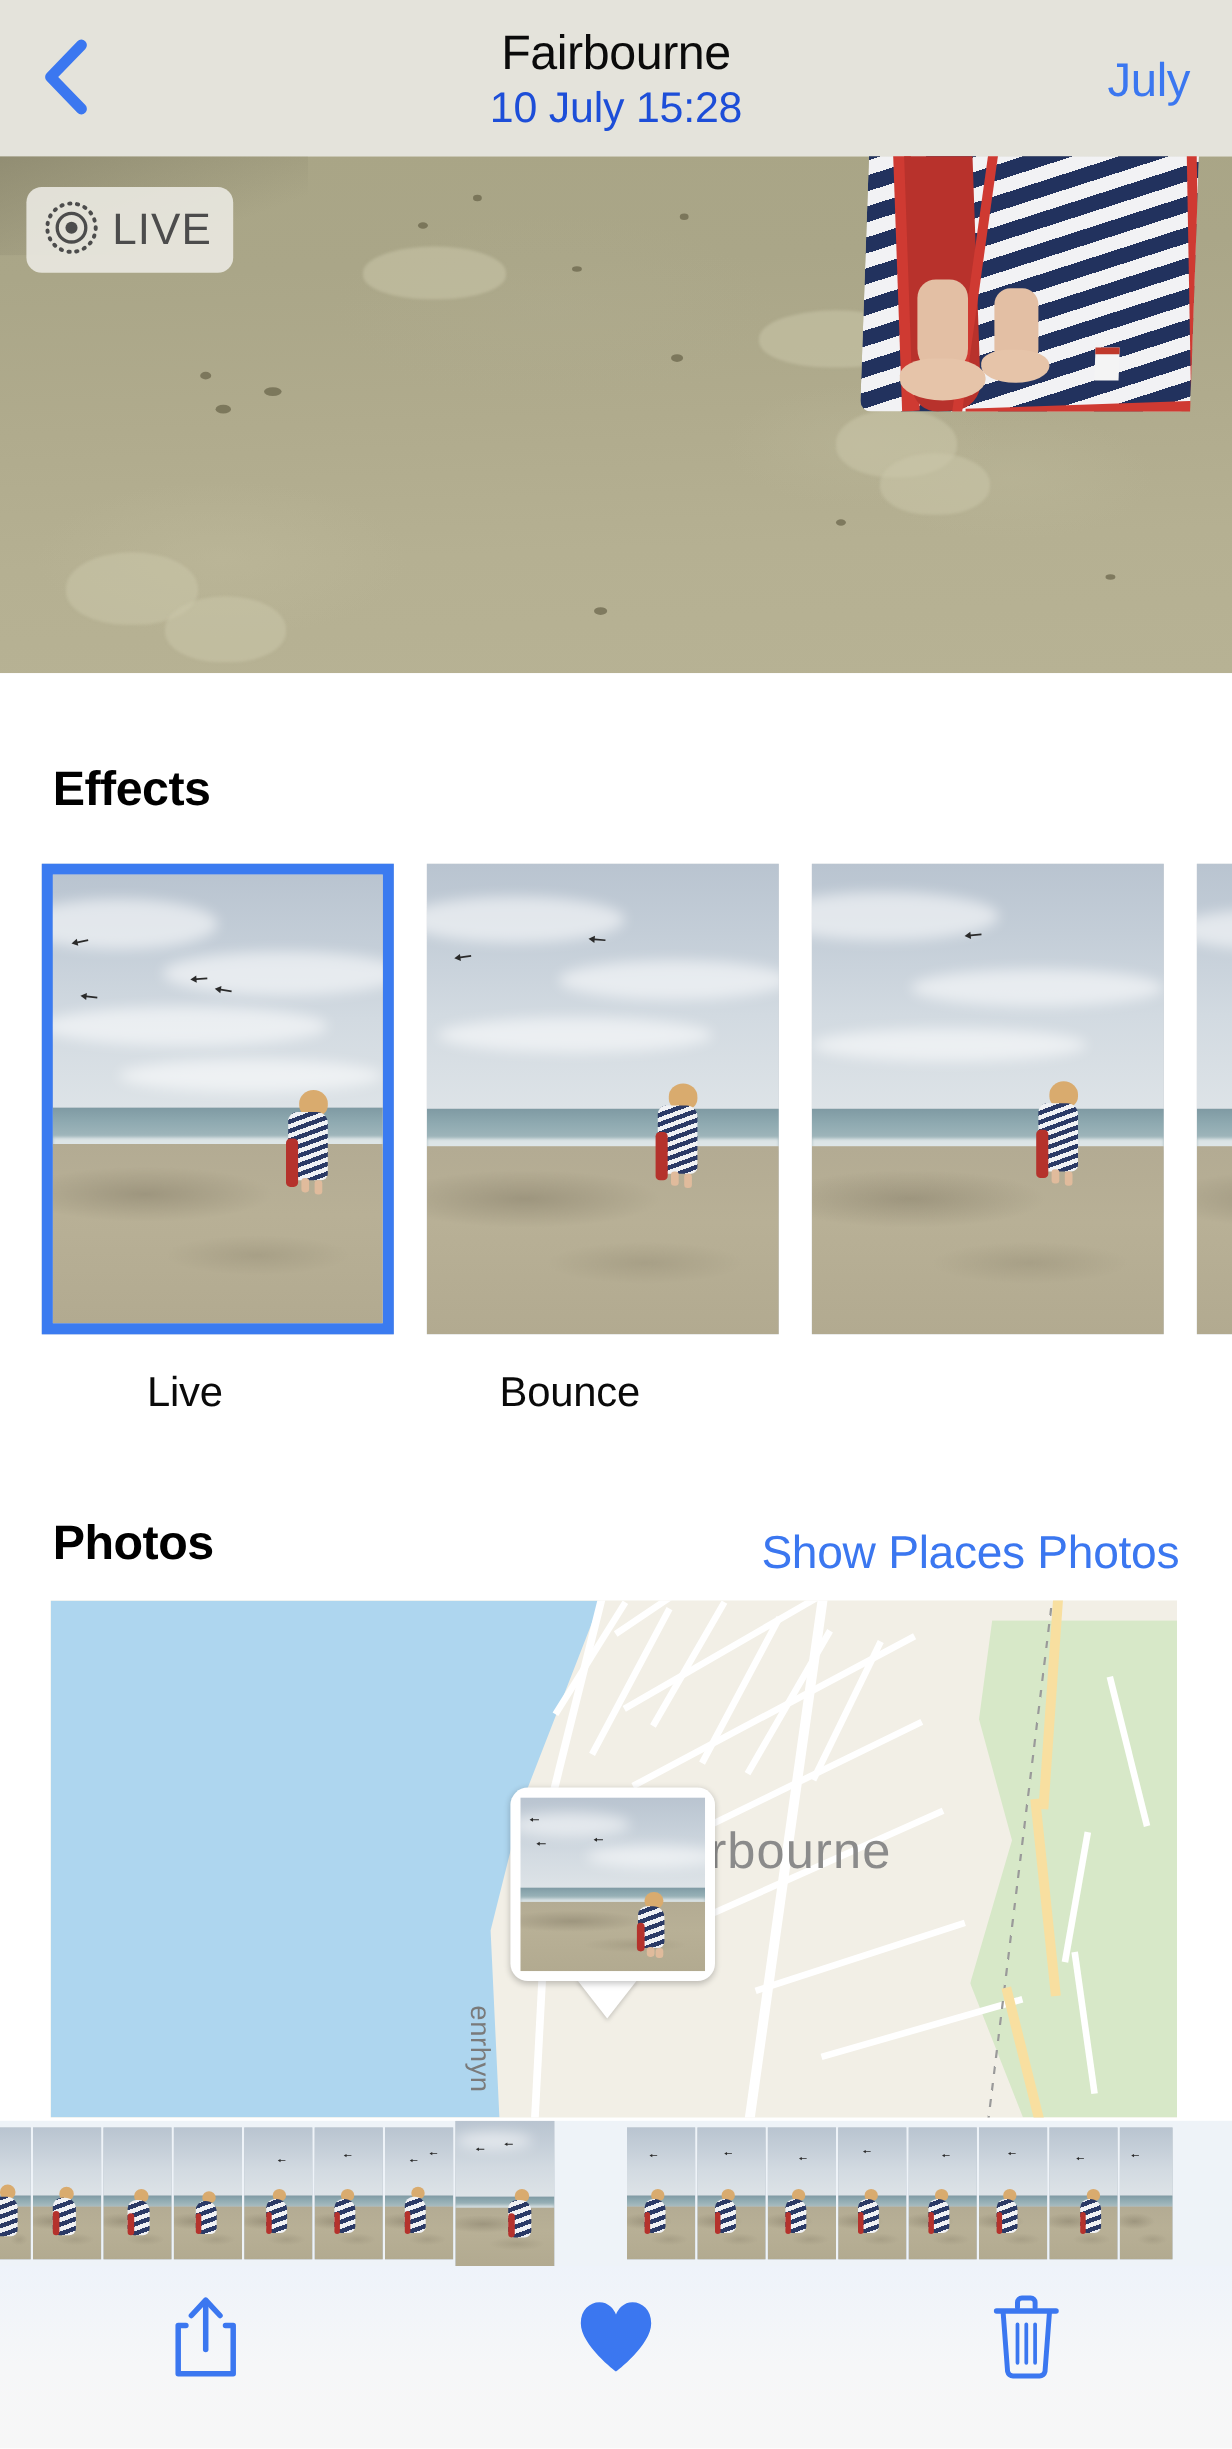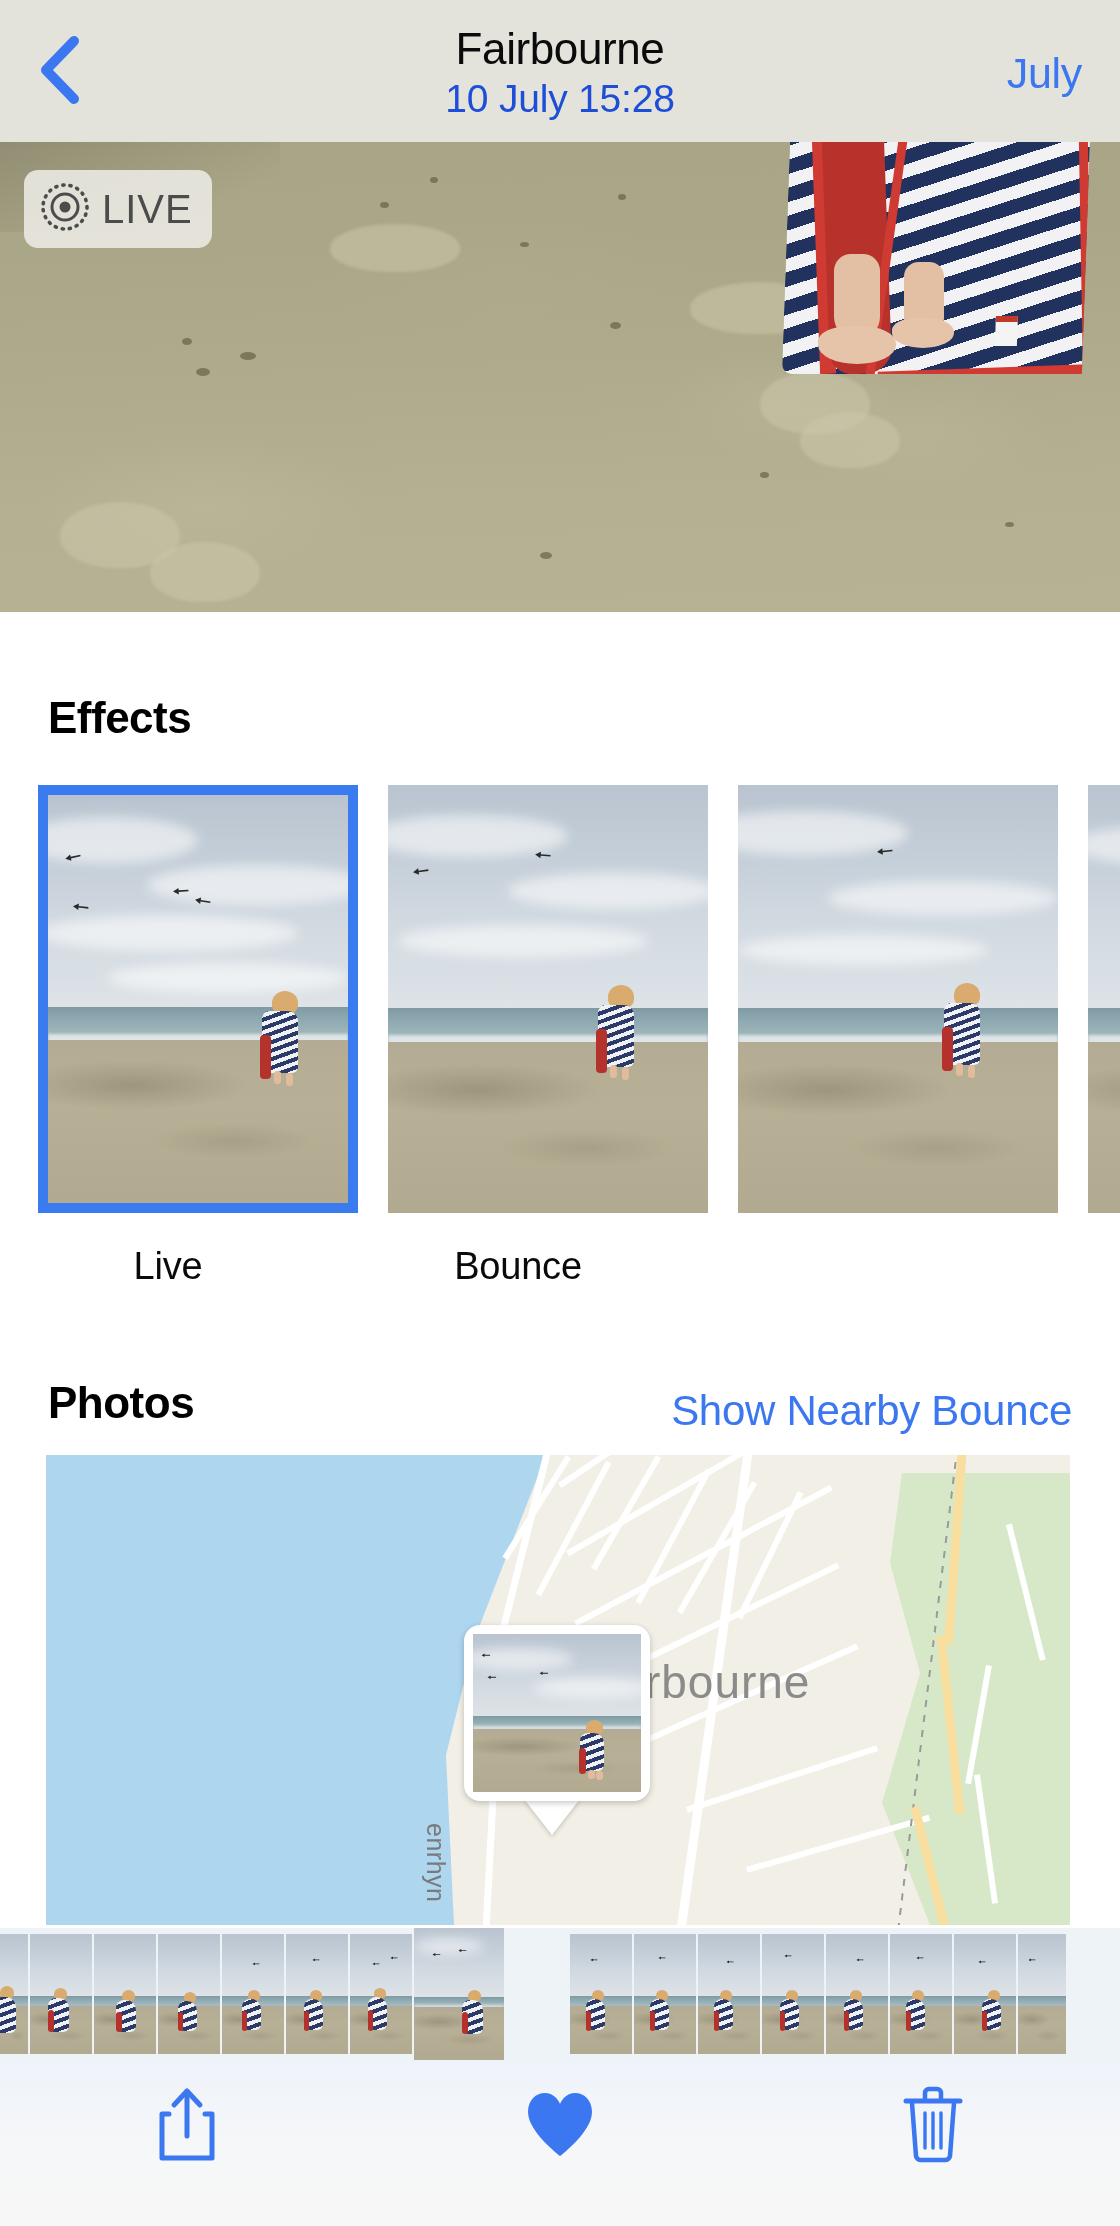--- a/index.html
+++ b/index.html
@@ -421,21 +421,21 @@
   </div>
   <div class="effects-label-cell">
     <span class="effect-label">Bounce</span>
   </div>
   <div class="effects-label-cell">
     <span class="effect-label"></span>
   </div>
 </div>
 
 <div class="section-title places-head">Photos</div>
-<div class="places-link">Show Nearby Bounce</div>
+<div class="places-link">Show Places Photos</div>
 
 <div class="map">
   <div class="map-land"></div>
   <div class="map-sea"></div>
   <div class="map-green"></div>
 
   <div class="road" style="left:498px;top:-4px;width:7px;height:200px;transform:rotate(14deg);"></div>
   <div class="road" style="left:452px;top:180px;width:7px;height:300px;transform:rotate(3deg);"></div>
 
   <div class="road" style="left:520px;top:0px;width:6px;height:120px;transform:rotate(32deg);"></div>

